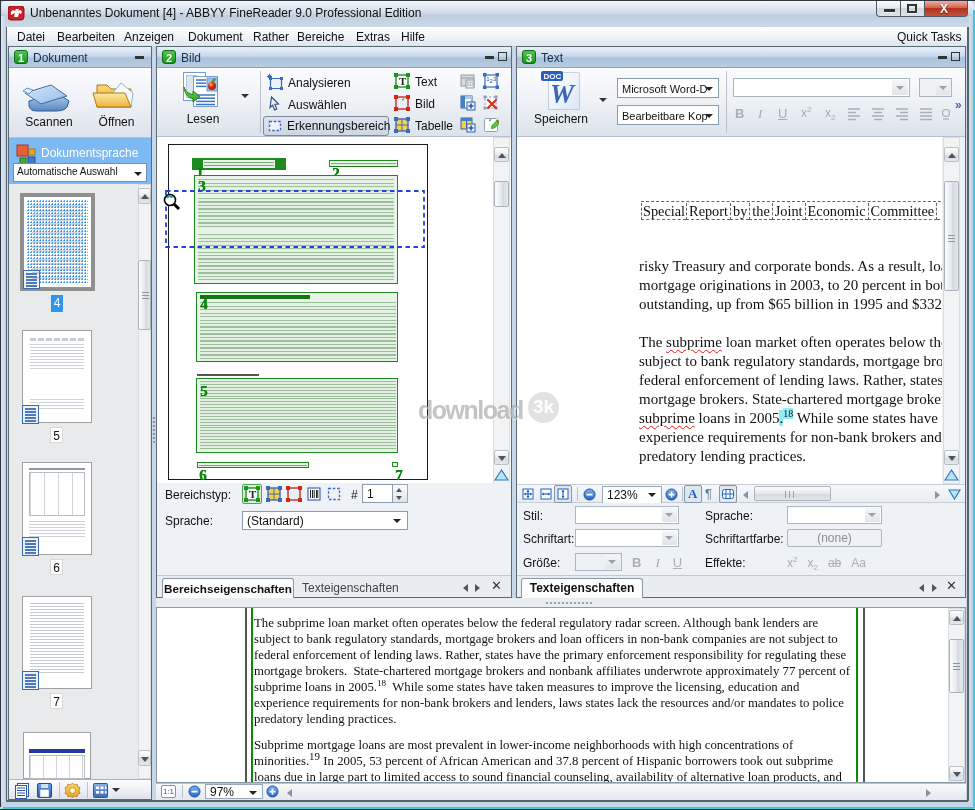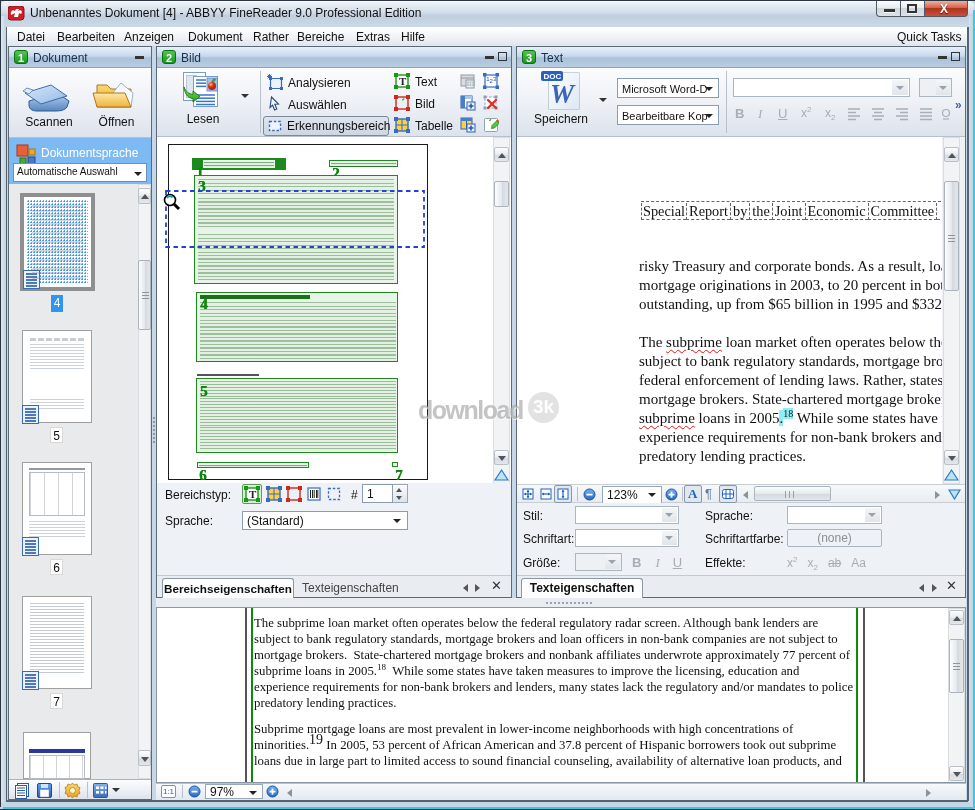--- a/index.html
+++ b/index.html
@@ -882,27 +882,28 @@
     <div class="ab" style="left:390px;top:4px;width:46px;height:2px;background:repeating-linear-gradient(90deg,#9aa4ae 0 2px,transparent 2px 4px)"></div>
   </div>
   <div id="p-zoom" class="ab" style="left:156px;top:607px;width:810px;height:176px;background:#fff;border:1px solid #8a98a5;overflow:hidden;">
     <div class="ab" style="left:88px;top:0;width:1.5px;height:176px;background:#555"></div>
     <div class="ab" style="left:94px;top:0;width:1.5px;height:176px;background:#0c8a0c"></div>
     <div class="ab" style="left:699px;top:0;width:1.5px;height:176px;background:#0c8a0c"></div>
     <div class="ab" style="left:706px;top:0;width:1.5px;height:176px;background:#555"></div>
     <div class="ab serif" style="left:97px;top:7px;width:600px;font-size:12.8px;line-height:16px;color:#111;">
       <div>The subprime loan market often operates below the federal regulatory radar screen. Although bank lenders are</div>
       <div>subject to bank regulatory standards, mortgage brokers and loan officers in non-bank companies are not subject to</div>
+      <div>federal enforcement of lending laws. Rather, states have the primary enforcement responsibility for regulating these</div>
       <div>mortgage brokers.&nbsp; State-chartered mortgage brokers and nonbank affiliates underwrote approximately 77 percent of</div>
       <div>subprime loans in 2005.<sup style="font-size:9px">18</sup>&nbsp; While some states have taken measures to improve the licensing, education and</div>
-      <div>experience requirements for non-bank brokers and lenders, many states lack the regulatory and/or mandates to police</div>
+      <div>experience requirements for non-bank brokers and lenders, laws states lack the resources and/or mandates to police</div>
       <div>predatory lending practices.</div>
       <div style="height:10px"></div>
       <div>Subprime mortgage loans are most prevalent in lower-income neighborhoods with high concentrations of</div>
-      <div>minorities.<sup style="font-size:14px">19</sup> In 2005, 53 percent of African American and 37.8 percent of Hispanic borrowers took out subprime</div>
+      <div>minorities.<sup style="font-size:11px">19</sup> In 2005, 53 percent of African American and 37.8 percent of Hispanic borrowers took out subprime</div>
       <div>loans due in large part to limited access to sound financial counseling, availability of alternative loan products, and</div>
     </div>
 
     <div class="ab sbtrack" style="left:791px;top:0px;width:17px;height:176px;"></div>
     <div class="sbbtn" style="left:792px;top:2px;width:15px;height:15px;">
         <div class="tri-u" style="left:3px;top:5px"></div>
       </div>
     <div class="sbthumb" style="left:792px;top:31px;width:15px;height:54px;">
         <div class="grip" style="left:3px;top:23px;width:7px"></div>
         <div class="grip" style="left:3px;top:26px;width:7px"></div>

